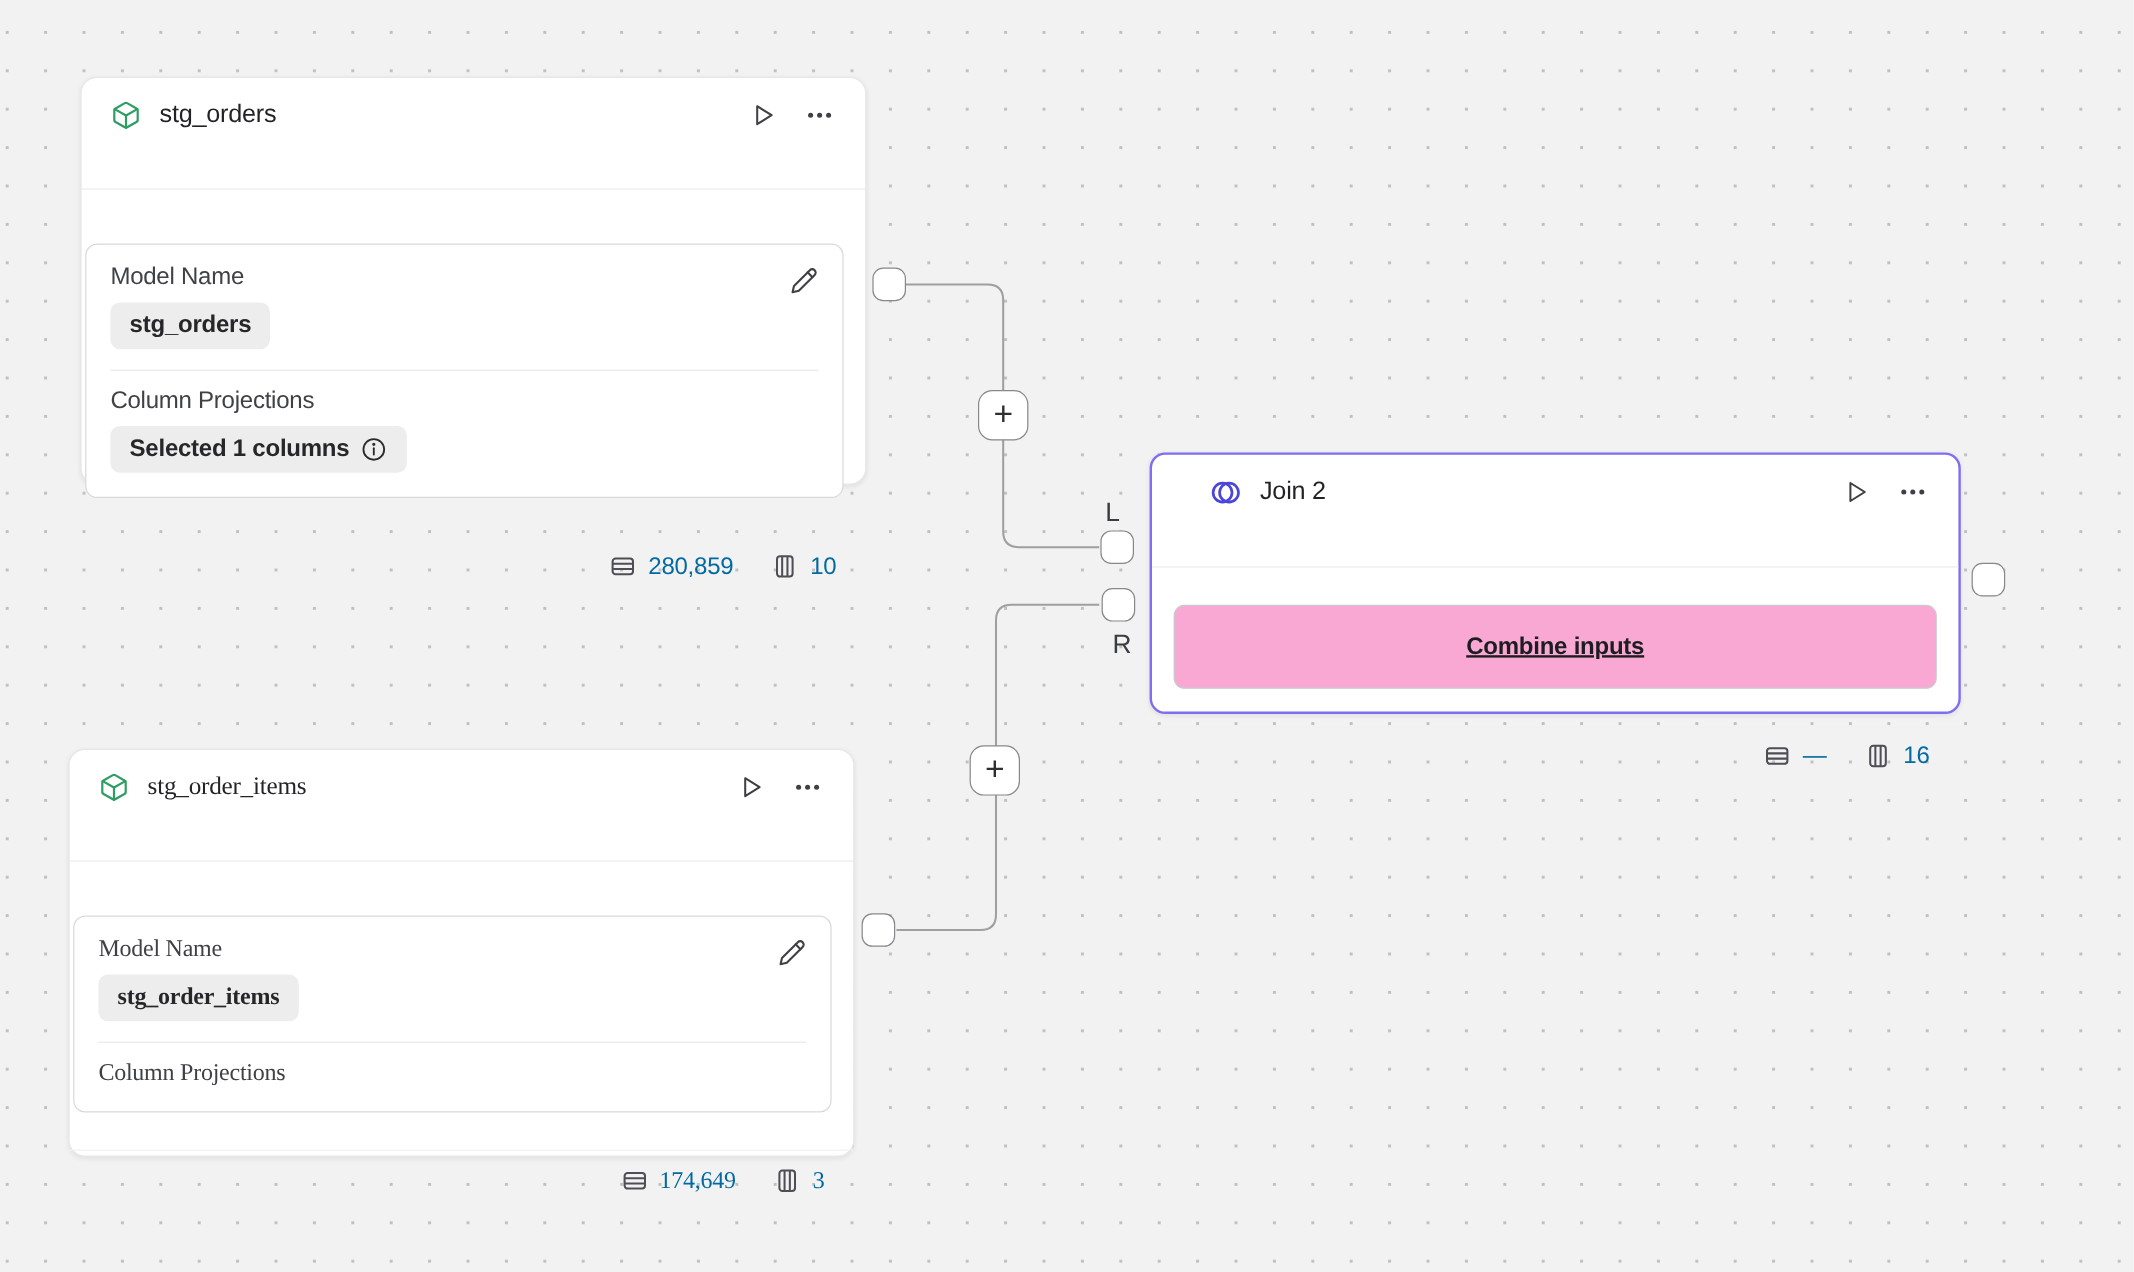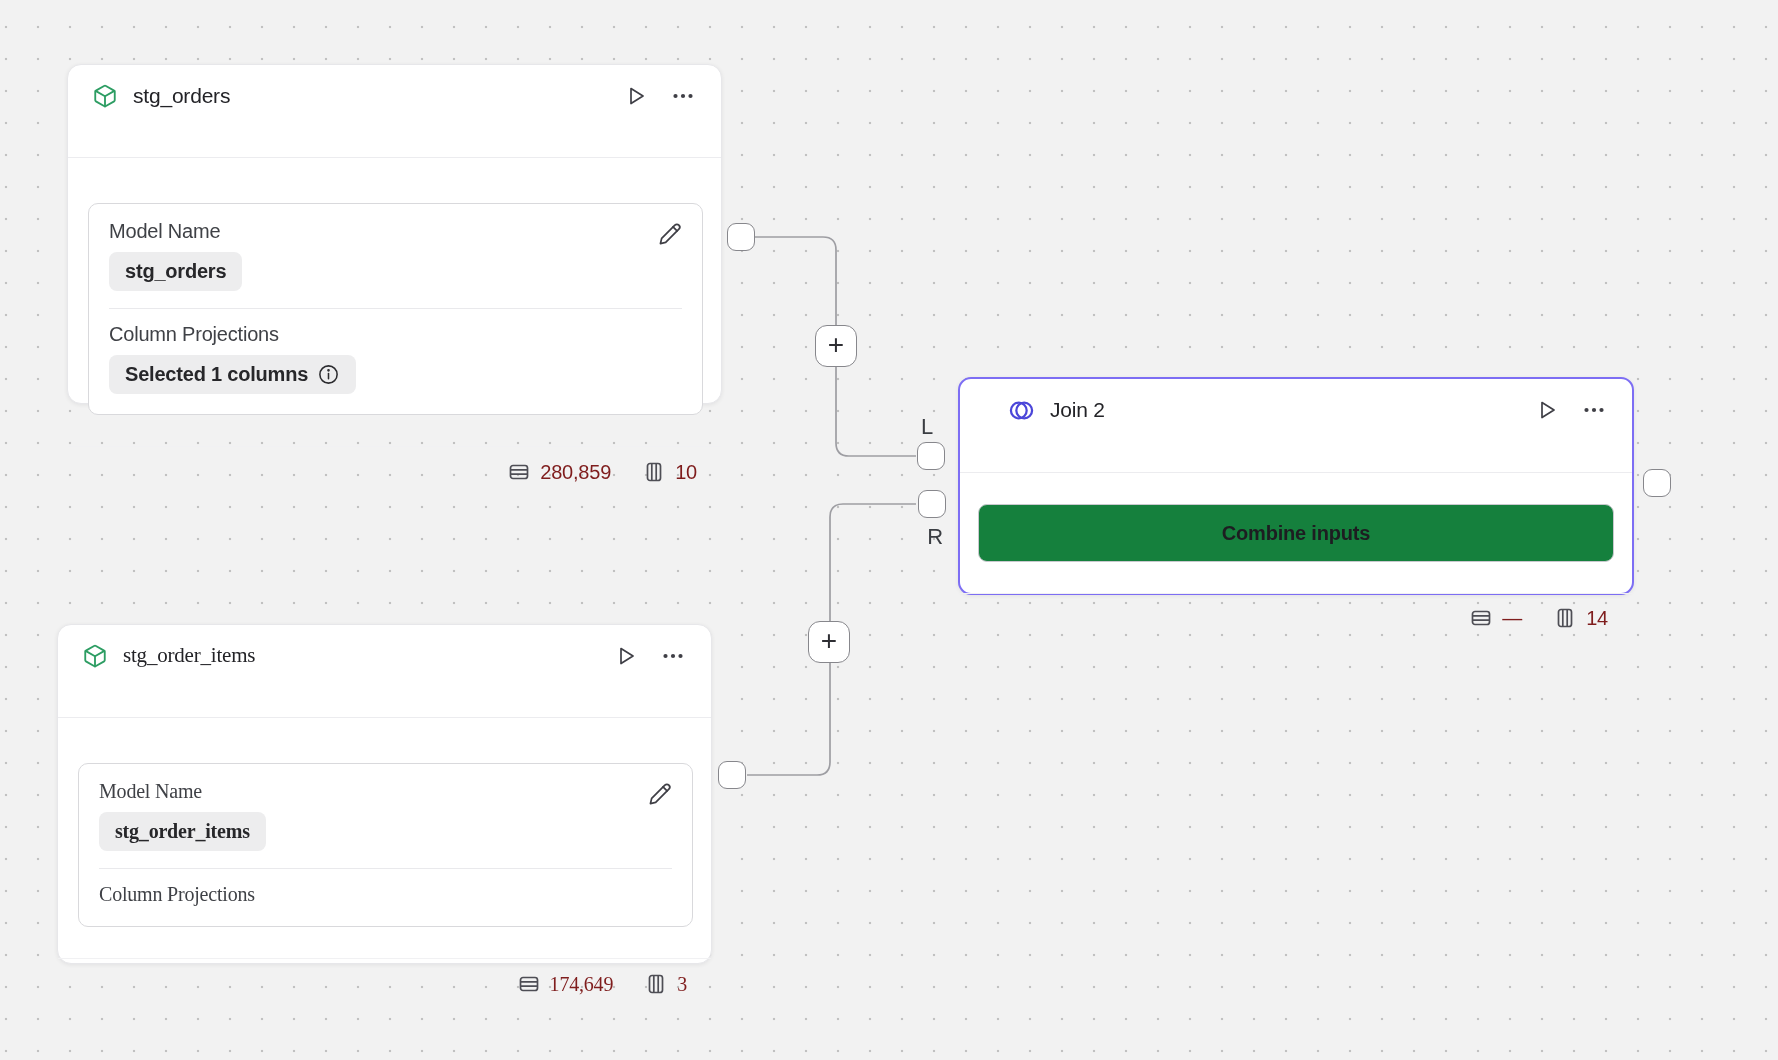--- a/index.html
+++ b/index.html
@@ -35,49 +35,49 @@
   }
   .node-join .node-header { height:62px; flex-basis:62px;padding-left:48px; }
   .node-title { font-size:21px; font-weight:500; color:#232327; letter-spacing:-0.2px; }
   .header-spacer { flex:1; }
   .icon-btn {
     background:none; border:none; width:32px; height:32px; cursor:pointer;
     display:grid; place-items:center; padding:0;
   }
   .node-divider { height:1px; background:#ececef; flex:0 0 1px; }
 
-  .node-body { padding:14px 18px 0 20px; }
+  .node-body { padding:14px 18px 0 3px; }
   .config-card {
     position:relative; border:1.5px solid #d9d9dc; border-radius:10px;
     background:#fff; padding:16px 20px 20px 20px;
   }
   .field-label { font-size:20px; color:#3f4146; letter-spacing:-0.2px; }
   .chip {
     display:inline-flex; align-items:center; gap:9px; margin-top:9px;
     background:#ededee; border:none; border-radius:8px; padding:8px 16px;
     font-family:inherit; font-size:20px; font-weight:600; color:#27272a;
     letter-spacing:-0.2px; cursor:pointer;
   }
   .card-divider { height:1px; background:#e9e9ec; margin:17px 0 14px 0; }
   .edit-btn { position:absolute; top:14px; right:16px; }
 
   .node-footer {
     margin-top:auto; flex:0 0 51px; display:flex; align-items:center;
     justify-content:flex-end; gap:9px; padding:0 24px;
     border-top:1px solid #f1f1f3;
   }
   .node-join .node-footer { flex-basis:49px; }
-  .stat-value { font-size:20px; color:#7f1d1d; letter-spacing:-0.2px; }
+  .stat-value { font-size:20px; color:#0369a1; letter-spacing:-0.2px; }
   .stat-gap { width:13px; }
 
   .join-body { flex:1; display:flex; align-items:center; padding:0 18px; }
   .combine-btn {
-    flex:1; height:58px; background:#15803d; border:1.5px solid #c9c9ce;
+    flex:1; height:70px; background:#f9a8d4; border:1.5px solid #c9c9ce;
     border-radius:9px; font-family:inherit; font-size:20px; font-weight:600;
-    color:#1d1d21; letter-spacing:-0.2px; cursor:pointer;
+    color:#1d1d21; letter-spacing:-0.2px; cursor:pointer;text-decoration:underline;
   }
 
   
   .port {
     position:absolute; width:28px; height:28px; background:#fff;
     border:1.7px solid #87878c; border-radius:9px; cursor:crosshair; padding:0;
   }
   .plus-btn {
     position:absolute; width:42px; height:42px; background:#fff;
     border:1.7px solid #87878c; border-radius:12px; cursor:pointer;
@@ -276,21 +276,21 @@
         </svg>
       </span>
       <span class="stat-value">—</span>
       <span class="stat-gap"></span>
       <span>
         <svg class="ic" width="24" height="24" viewBox="0 0 24 24" fill="none" stroke="#4e4e55" stroke-width="1.7" stroke-linejoin="round">
           <rect x="5.5" y="3.5" width="13" height="17" rx="2.5"></rect>
             <path d="M9.8 3.5v17M14.2 3.5v17"></path>
         </svg>
       </span>
-      <span class="stat-value">14</span>
+      <span class="stat-value">16</span>
     </div>
   </div>
 
   <button class="port p-stg-orders-out"></button>
   <button class="port p-join-left"></button>
   <button class="port p-join-right"></button>
   <button class="port p-stg-order-items-out"></button>
   <button class="port p-join-out"></button>
 
   <div class="port-label label-L">L</div>

